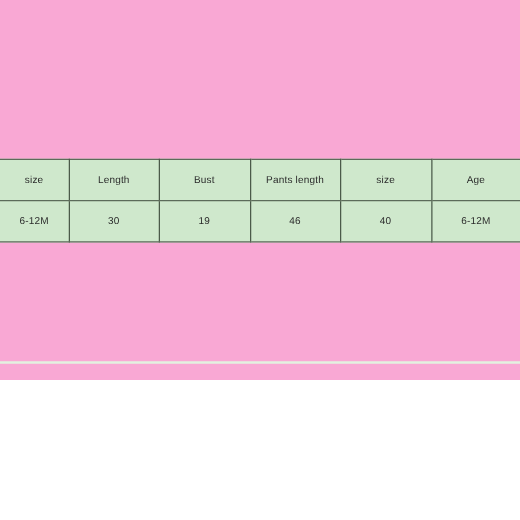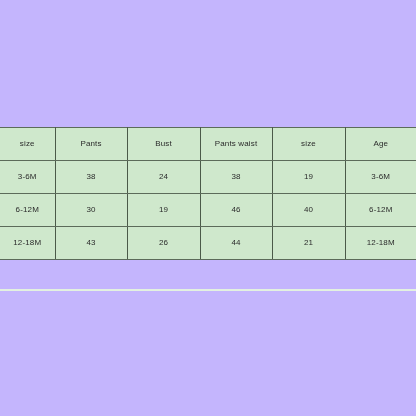--- a/index.html
+++ b/index.html
@@ -12,22 +12,22 @@
     width: 416px;
     height: 416px;
     overflow: hidden;
     font-family: "Liberation Sans", sans-serif;
     -webkit-font-smoothing: antialiased;
   }
 
   #page {
     position: relative;
     width: 416px;
-    height: 416px;
-    background: #c4b5fd;
+    height: 304px;
+    background: #f9a8d4;
   }
 
   
   #size-chart-wrap {
     position: absolute;
     left: 0;
     top: 127px;
     width: 416px;
   }
 
@@ -94,54 +94,38 @@
           <col class="c1">
           <col class="c2">
         <col class="c3">
           <col class="c4">
           <col class="c5">
       </colgroup>
       <tbody>
 
         <tr>
           <td>size</td>
-          <td>Pants</td>
+          <td>Length</td>
           <td>Bust</td>
-          <td>Pants waist</td>
+          <td>Pants length</td>
           <td>size</td>
           <td>Age</td>
         </tr>
 
 
-        <tr>
-          <td>3-6M</td>
-          <td>38</td>
-          <td>24</td>
-          <td>38</td>
-          <td>19</td>
-          <td>3-6M</td>
-        </tr>
 
         <tr>
           <td>6-12M</td>
           <td>30</td>
           <td>19</td>
           <td>46</td>
           <td>40</td>
           <td>6-12M</td>
         </tr>
 
-        <tr>
-          <td>12-18M</td>
-          <td>43</td>
-          <td>26</td>
-          <td>44</td>
-          <td>21</td>
-          <td>12-18M</td>
-        </tr>
 
       </tbody>
     </table>
   </div>
 
   <div id="bottom-strip"></div>
 
 </div>
 
 </body></html>

